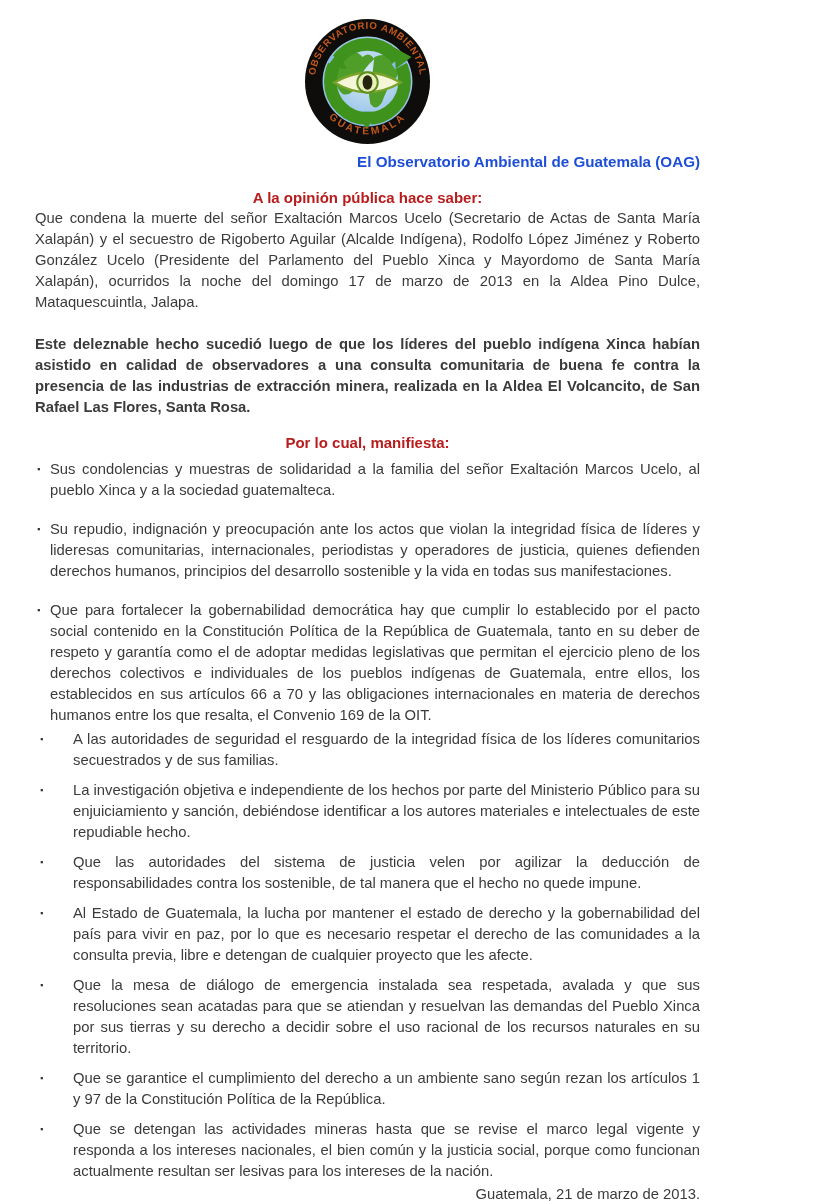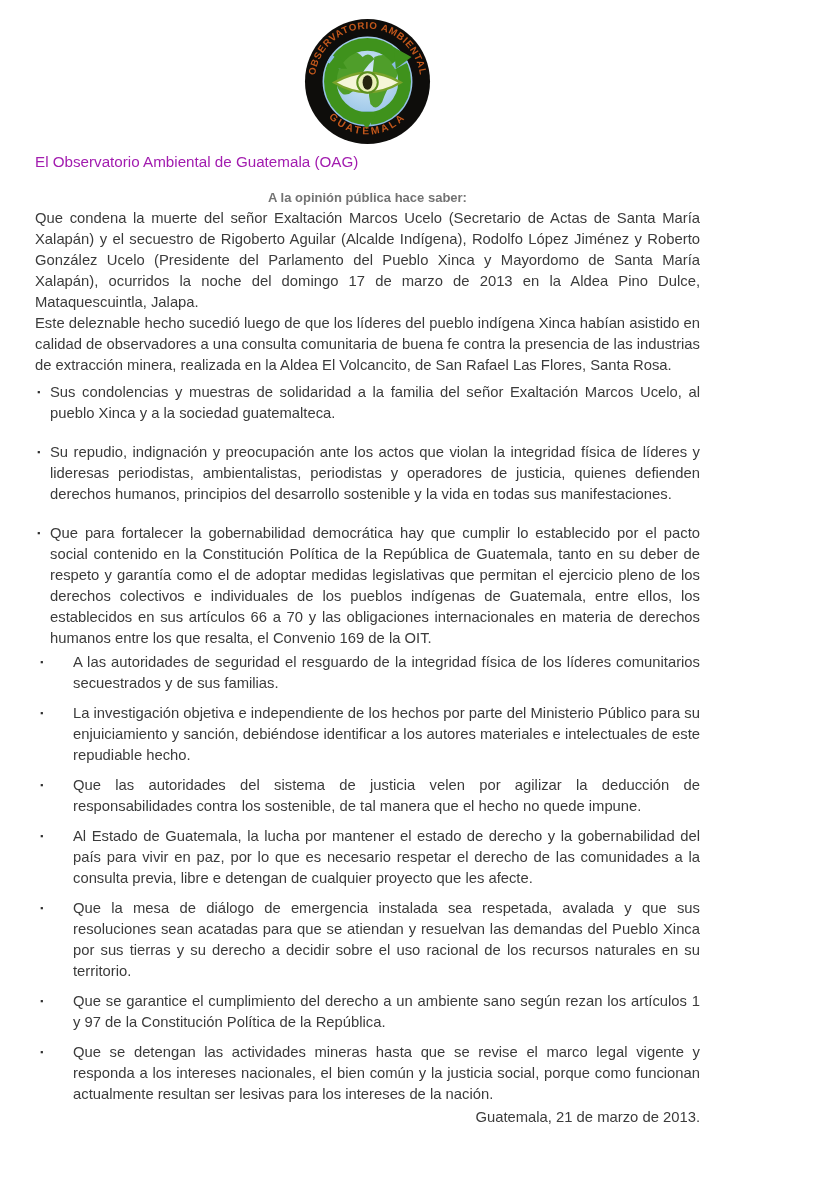--- a/index.html
+++ b/index.html
@@ -6,29 +6,29 @@
   body{
     width:813px;height:1201px;background:#ffffff;overflow:hidden;
     font-family:"Liberation Sans",sans-serif;color:#3b3b3b;
     font-size:14.8px;line-height:21px;
     -webkit-font-smoothing:antialiased;
   }
   .page{padding:18px 113px 0 35px;}
   .logo-wrap{width:127px;height:127px;margin:0 auto;}
   .logo-wrap svg{display:block;}
   h1.doc-title{
-    font-size:15.2px;line-height:22px;font-weight:400;text-align:left;
-    margin:6px 0 0 0;color:#a21caf;
+    font-size:15.2px;line-height:22px;font-weight:700;text-align:right;
+    margin:6px 0 0 0;color:#1d4ed8;
   }
   h2.sec-heading{
-    font-size:13px;line-height:21px;font-weight:700;text-align:center;
-    margin:14px 0 0 0;color:#737373;
+    font-size:15px;line-height:21px;font-weight:700;text-align:center;
+    margin:14px 0 0 0;color:#b91c1c;
   }
   p.para{margin:0;text-align:justify;}
-  p.para.spaced{}
+  p.para.spaced{margin-top:21px;font-weight:bold;}
   ul.blist{list-style:none;margin:0;padding:0;}
   ul.blist li{display:flex;align-items:flex-start;}
   .blt{
     flex:0 0 auto;font-size:9px;line-height:21px;color:#2e2e2e;
     text-align:left;
   }
   
   ul.m-list li{margin-top:18px;}
   ul.m-list li:first-child{margin-top:6px;}
   ul.m-list .blt{width:13px;padding-left:2px;}
@@ -96,29 +96,30 @@
   </div>
 
   <h1 class="doc-title">El Observatorio Ambiental de Guatemala (OAG)</h1>
 
   <h2 class="sec-heading">A la opinión pública hace saber:</h2>
 
   <p class="para">Que condena la muerte del señor Exaltación Marcos Ucelo (Secretario de Actas de Santa María Xalapán) y el secuestro de Rigoberto Aguilar (Alcalde Indígena), Rodolfo López Jiménez y Roberto González Ucelo (Presidente del Parlamento del Pueblo Xinca y Mayordomo de Santa María Xalapán), ocurridos la noche del domingo 17 de marzo de 2013 en la Aldea Pino Dulce, Mataquescuintla, Jalapa.</p>
 
   <p class="para spaced">Este deleznable hecho sucedió luego de que los líderes del pueblo indígena Xinca habían asistido en calidad de observadores a una consulta comunitaria de buena fe contra la presencia de las industrias de extracción minera, realizada en la Aldea El Volcancito, de San Rafael Las Flores, Santa Rosa.</p>
 
+  <h2 class="sec-heading">Por lo cual, manifiesta:</h2>
 
   <ul class="blist m-list">
     <li>
       <span class="blt">▪</span>
       <div class="btxt">Sus condolencias y muestras de solidaridad a la familia del señor Exaltación Marcos Ucelo, al pueblo Xinca y a la sociedad guatemalteca.</div>
     </li>
     <li>
       <span class="blt">▪</span>
-      <div class="btxt">Su repudio, indignación y preocupación ante los actos que violan la integridad física de líderes y lideresas periodistas, ambientalistas, periodistas y operadores de justicia, quienes defienden derechos humanos, principios del desarrollo sostenible y la vida en todas sus manifestaciones.</div>
+      <div class="btxt">Su repudio, indignación y preocupación ante los actos que violan la integridad física de líderes y lideresas comunitarias, internacionales, periodistas y operadores de justicia, quienes defienden derechos humanos, principios del desarrollo sostenible y la vida en todas sus manifestaciones.</div>
     </li>
     <li>
       <span class="blt">▪</span>
       <div class="btxt">Que para fortalecer la gobernabilidad democrática hay que cumplir lo establecido por el pacto social contenido en la Constitución Política de la República de Guatemala, tanto en su deber de respeto y garantía como el de adoptar medidas legislativas que permitan el ejercicio pleno de los derechos colectivos e individuales de los pueblos indígenas de Guatemala, entre ellos, los establecidos en sus artículos 66 a 70 y las obligaciones internacionales en materia de derechos humanos entre los que resalta, el Convenio 169 de la OIT.</div>
     </li>
   </ul>
 
 
   <ul class="blist d-list">
     <li>

